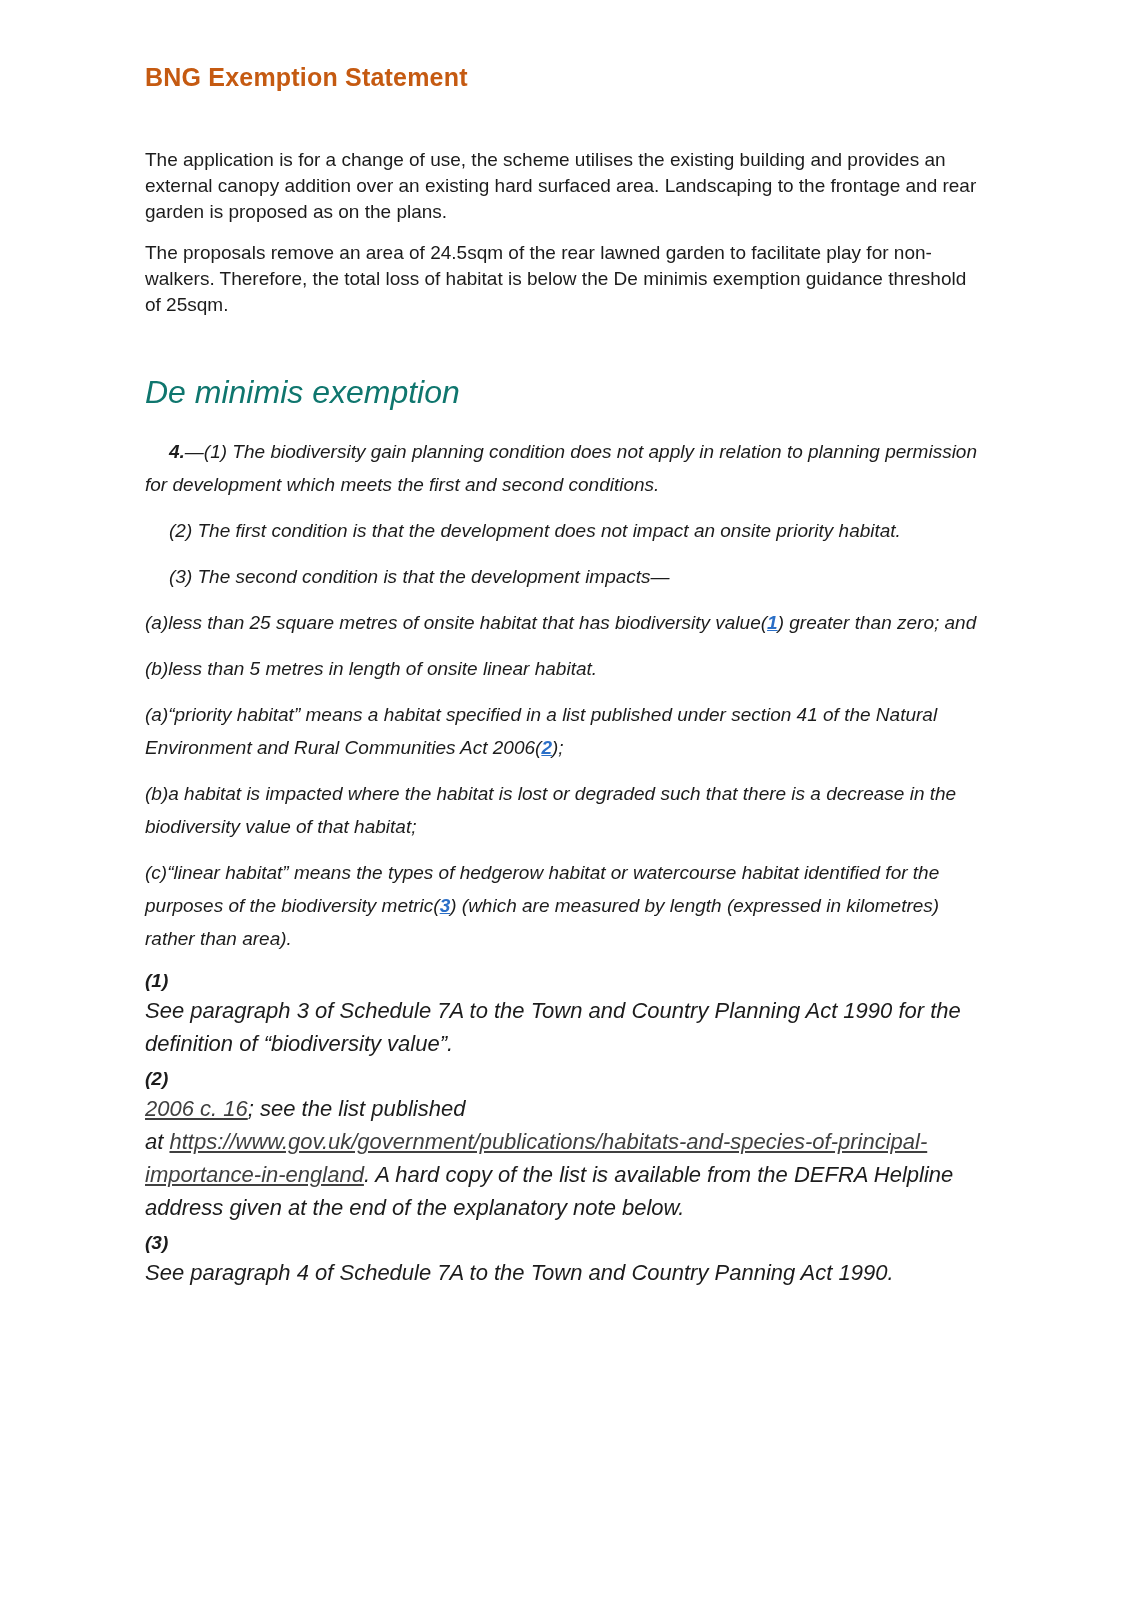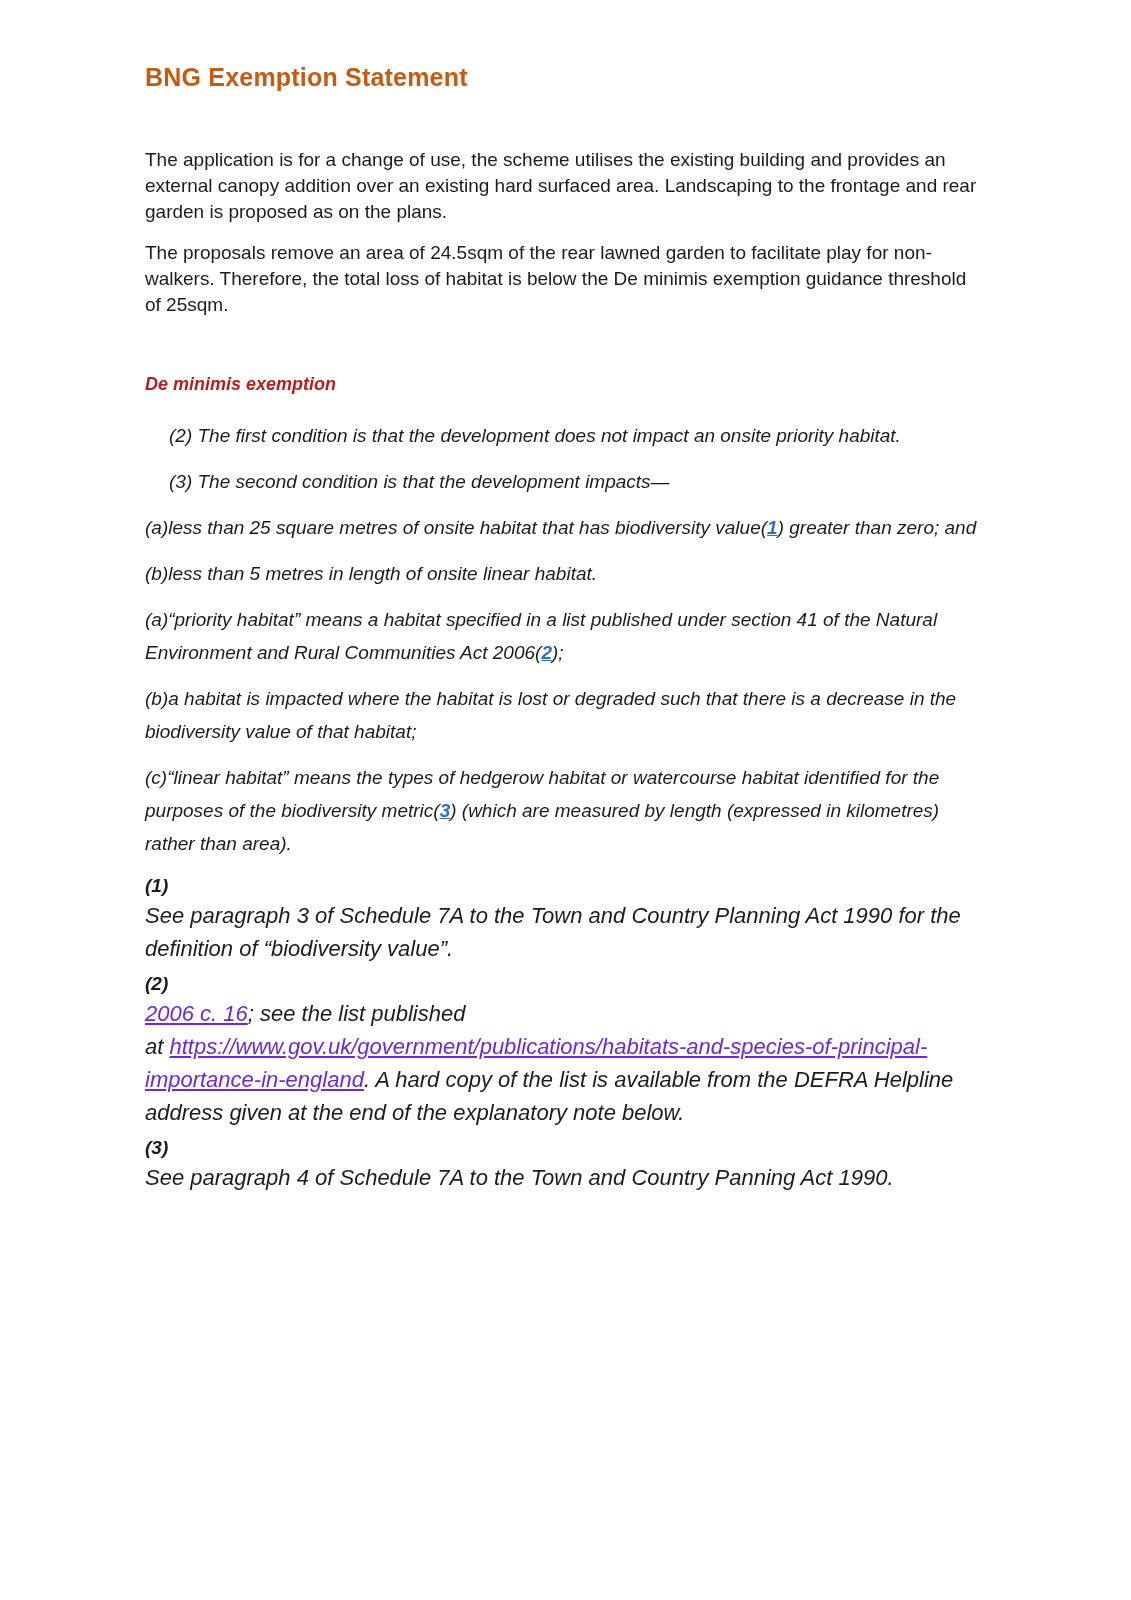--- a/index.html
+++ b/index.html
@@ -25,24 +25,24 @@
     color: #C55A11;
     margin: 0 0 55px 0;
     letter-spacing: 0.2px;
   }
   .body-p {
     font-size: 19px;
     line-height: 26px;
     margin: 0 8px 15px 0;
   }
   .h2 {
-    font-size: 18px;
-    font-weight: bold;
+    font-size: 32px;
+    font-weight: normal;
     font-style: italic;
-    color: #b91c1c;
+    color: #0f766e;
     margin: 56px 0 24px 0;
   }
   .reg {
     font-style: italic;
     font-size: 19px;
     line-height: 33px;
     margin: 0 0 13px 0;
   }
   .indent {
     text-indent: 24px;
@@ -50,21 +50,21 @@
   .reg-num {
     font-weight: bold;
   }
   .fnref {
     color: #2B6FC7;
     font-weight: bold;
     text-decoration: underline;
     cursor: pointer;
   }
   .link {
-    color: #6d28d9;
+    color: #404040;
     text-decoration: underline;
     cursor: pointer;
   }
   .fn-label {
     font-style: italic;
     font-weight: bold;
     font-size: 19px;
     line-height: 26px;
     margin: 6px 0 0 0;
   }
@@ -81,20 +81,21 @@
 <div class="page">
 
   <h1 class="h1">BNG Exemption Statement</h1>
 
   <p class="body-p">The application is for a change of use, the scheme utilises the existing building and provides an external canopy addition over an existing hard surfaced area. Landscaping to the frontage and rear garden is proposed as on the plans.</p>
 
   <p class="body-p">The proposals remove an area of 24.5sqm of the rear lawned garden to facilitate play for non-walkers. Therefore, the total loss of habitat is below the De minimis exemption guidance threshold of 25sqm.</p>
 
   <h2 class="h2">De minimis exemption</h2>
 
+  <p class="reg indent"><span class="reg-num">4.</span><span>—(1) The biodiversity gain planning condition does not apply in relation to planning permission for development which meets the first and second conditions.</span></p>
 
   <p class="reg indent">(2) The first condition is that the development does not impact an onsite priority habitat.</p>
 
   <p class="reg indent">(3) The second condition is that the development impacts—</p>
 
   <p class="reg"><span>(a)less than 25 square metres of onsite habitat that has biodiversity value(</span><a class="fnref">1</a><span>) greater than zero; and</span></p>
 
   <p class="reg">(b)less than 5 metres in length of onsite linear habitat.</p>
 
 

